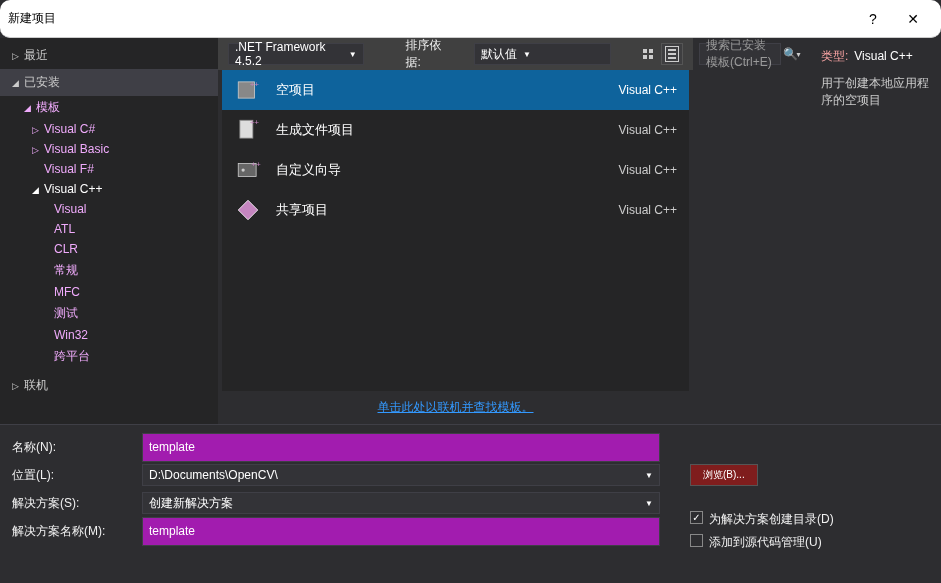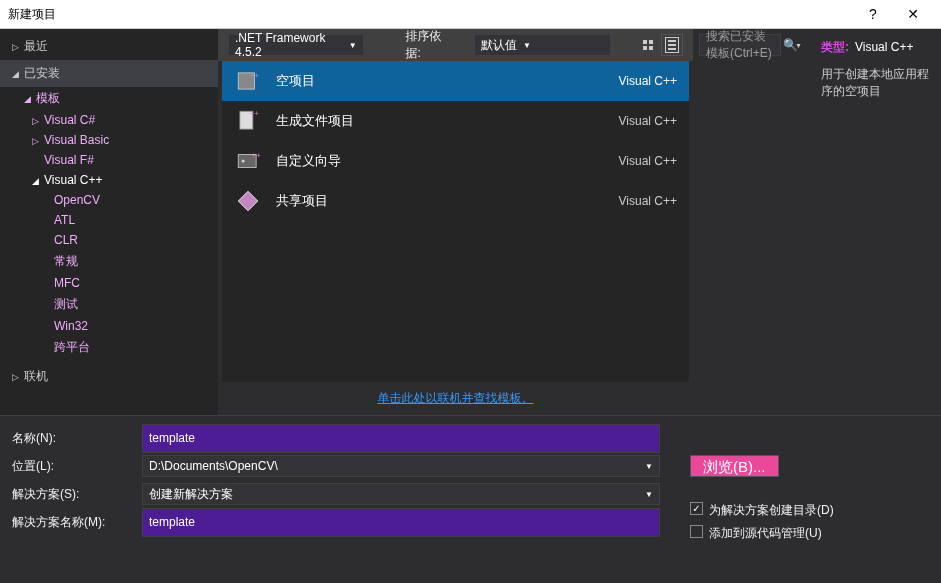--- a/index.html
+++ b/index.html
@@ -1,18 +1,18 @@
 <!DOCTYPE html>
 <html><head>
 <meta charset="utf-8">
 <style>
 * { margin: 0; padding: 0; box-sizing: border-box; font-family: "Segoe UI", "Microsoft YaHei", sans-serif; }
 body { width: 941px; height: 583px; background: #2d2d30; color: #f1f1f1; font-size: 12px; overflow: hidden; }
 
-.titlebar { height: 29px; background: #fff; display: flex; align-items: center; padding: 0 8px; border-bottom: 1px solid #ccc; }
+.titlebar { height: 38px; background: #fff; display: flex; align-items: center; padding: 0 8px; border-bottom: 1px solid #ccc; border-radius: 10px; }
 .titlebar-title { color: #000; flex: 1; font-size: 12px; }
 .titlebar-btn { width: 40px; height: 30px; display: flex; align-items: center; justify-content: center; color: #000; cursor: pointer; font-size: 14px; }
 
 .main-row { display: flex; height: 386px; }
 .sidebar { width: 218px; background: #252526; overflow-y: auto; padding-top: 4px; }
 .side-sec { padding: 5px 12px; display: flex; align-items: center; cursor: pointer; color: #ccc; }
 .side-sec.active { background: #3f3f46; }
 .side-sec .tri { width: 12px; display: inline-block; font-size: 9px; }
 .tree-item { padding: 3px 0 3px 24px; color: #f0abfc; cursor: pointer; }
 .tree-item.lvl1 { padding-left: 32px; }
@@ -39,30 +39,30 @@
 .icon-svg { width: 26px; height: 26px; }
 
 .online-link { text-align: center; padding: 8px 0; }
 .online-link a { color: #3399ff; text-decoration: underline; cursor: pointer; font-size: 12px; }
 
 .right-col { width: 248px; background: #2d2d30; display: flex; flex-direction: row; }
 .search-wrap { height: 32px; display: flex; align-items: center; padding: 0 6px; }
 .search-box { flex: 1; height: 22px; background: #333337; border: 1px solid #3f3f46; display: flex; align-items: center; padding: 0 6px; color: #999; }
 .search-icon { width: 22px; height: 22px; display: flex; align-items: center; justify-content: center; color: #ccc; cursor: pointer; }
 .desc-pane { padding: 10px 12px; font-size: 12px; }
-.desc-label { color: #d946ef; font-weight: bold; }
+.desc-label { color: #fca5a5; }
 .desc-type { color: #fff; margin-left: 6px; }
 .desc-text { color: #ccc; margin-top: 10px; }
 
 .bottom { background: #2d2d30; padding: 8px 12px 10px; border-top: 1px solid #3f3f46; }
 .form-row { display: flex; align-items: center; height: 28px; margin-bottom: 0; }
 .form-label { width: 130px; color: #f1f1f1; font-size: 12px; }
-.form-input { flex: 0 0 518px; height: 29px; background: #4c1d95; border: 1px solid #3f3f46; color: #fff; padding: 0 6px; font-size: 12px; }
+.form-input { flex: 0 0 518px; height: 29px; background: #a21caf; border: 1px solid #3f3f46; color: #fff; padding: 0 6px; font-size: 12px; }
 .form-dd { flex: 0 0 518px; height: 22px; background: #333337; border: 1px solid #3f3f46; color: #fff; padding: 0 6px; display: flex; align-items: center; justify-content: space-between; cursor: pointer; font-size: 12px; }
-.browse-btn { margin-left: 30px; padding: 2px 12px; background: #ec4899; border: 1px solid #555; color: #fff; cursor: pointer; font-size: 15px; height: 22px; }
+.browse-btn { margin-left: 30px; padding: 2px 12px; background: #7f1d1d; border: 1px solid #555; color: #fff; cursor: pointer; font-size: 10px; height: 22px; }
 .check-col { margin-left: 30px; display: flex; flex-direction: column; gap: 6px; }
 .check-item { display: flex; align-items: flex-start; gap: 6px; color: #f1f1f1; font-size: 12px; cursor: pointer; }
 .checkbox { width: 13px; height: 13px; border: 1px solid #888; background: #2d2d30; display: flex; align-items: center; justify-content: center; font-size: 10px; color: #fff; }
 .checkbox.checked::after { content: "✓"; }
 
 .btn-row { display: flex; justify-content: flex-end; gap: 6px; margin-top: 12px; }
 .btn { padding: 3px 22px; background: #3f3f46; border: 1px solid #555; color: #fff; cursor: pointer; font-size: 12px; }
 .btn.primary { border: 1px solid #007acc; }
 
 .grid-icon { display: grid; grid-template-columns: 4px 4px; grid-template-rows: 4px 4px; gap: 2px; }
@@ -89,21 +89,21 @@
     <div class="side-sec active">
         <span class="tri">◢</span>
         <span>已安装</span>
       </div>
     <div class="tree-item"><span class="tri">◢</span><span>模板</span></div>
     <div class="tree-item lvl1"><span class="tri">▷</span><span>Visual C#</span></div>
     <div class="tree-item lvl1"><span class="tri">▷</span><span>Visual Basic</span></div>
     <div class="tree-item lvl1"><span class="tri" style="visibility:hidden">▷</span><span>Visual F#</span></div>
     <div class="tree-item lvl1 sel"><span class="tri">◢</span><span>Visual C++</span></div>
     <div id="vcpp-children">
-        <div class="tree-item lvl2">OpenCV</div>
+        <div class="tree-item lvl2">Visual</div>
         <div class="tree-item lvl2">ATL</div>
         <div class="tree-item lvl2">CLR</div>
         <div class="tree-item lvl2">常规</div>
         <div class="tree-item lvl2">MFC</div>
         <div class="tree-item lvl2">测试</div>
         <div class="tree-item lvl2">Win32</div>
         <div class="tree-item lvl2">跨平台</div>
       </div>
     <div class="side-sec" style="margin-top:4px">
         <span class="tri">▷</span>

